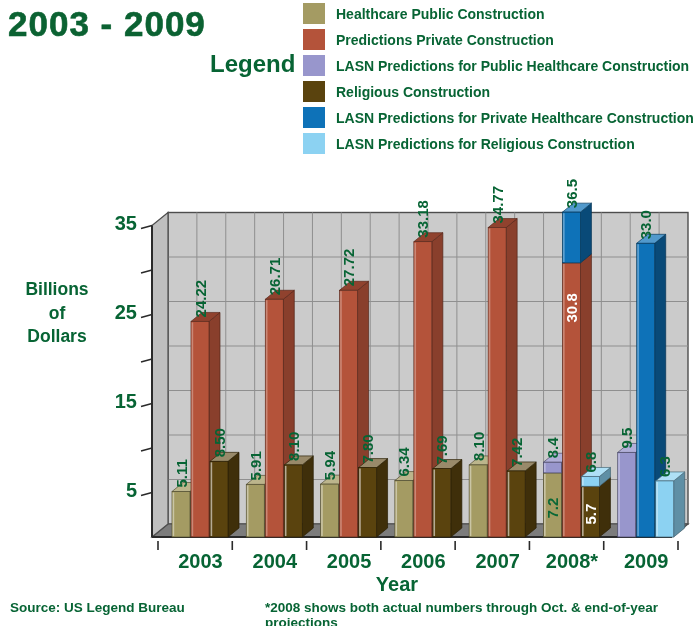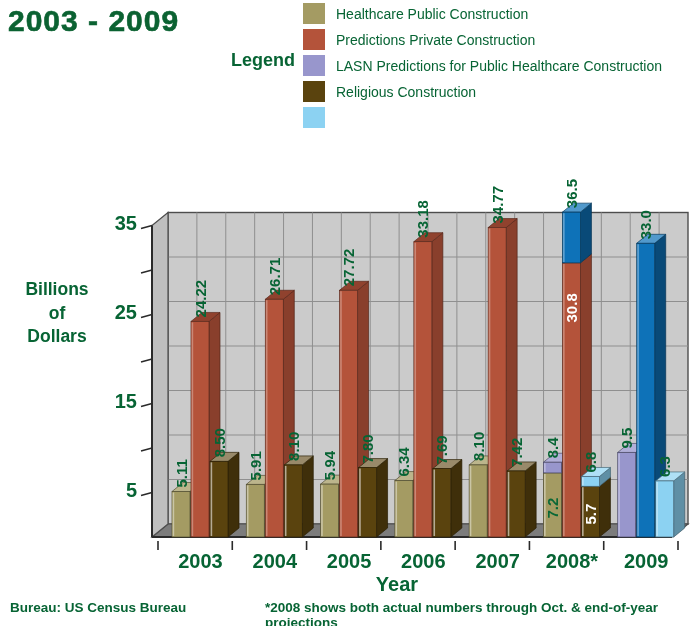--- a/index.html
+++ b/index.html
@@ -1,25 +1,25 @@
 <!DOCTYPE html>
 <html><head>
 <meta charset="utf-8">
 <style>
   html,body{margin:0;padding:0;background:#ffffff;}
   .page{position:relative;width:700px;height:626px;background:#ffffff;overflow:hidden;
         font-family:"Liberation Sans",sans-serif;}
-  .title{position:absolute;left:8px;top:4px;font-size:30px;font-weight:bold;
+  .title{position:absolute;left:8px;top:4px;font-size:35px;font-weight:bold;
          letter-spacing:1px;color:#0b6232;-webkit-text-stroke:0.6px #0b6232;}
   .legend-label{position:absolute;left:210px;top:50px;width:85px;text-align:right;
-                font-size:18px;font-weight:bold;color:#076434;}
+                font-size:24px;font-weight:bold;color:#076434;}
   .legend-items{position:absolute;left:303px;top:3px;}
   .legend-item{display:flex;align-items:center;height:21px;margin-bottom:5px;}
   .legend-swatch{width:22px;height:21px;margin-right:11px;flex:0 0 auto;}
-  .legend-item-label{font-size:14px;font-weight:normal;color:#076434;white-space:nowrap;}
+  .legend-item-label{font-size:14px;font-weight:bold;color:#076434;white-space:nowrap;}
   .chart-svg{position:absolute;left:0;top:0;}
   .source-note{position:absolute;left:10px;top:600px;font-size:13.5px;font-weight:bold;color:#076434;}
   .footnote{position:absolute;left:265px;top:600px;font-size:13.5px;font-weight:bold;color:#076434;}
   text{font-family:"Liberation Sans",sans-serif;}
 </style>
 </head>
 <body>
 
 <div class="page">
   <div class="title">2003 - 2009</div>
@@ -35,21 +35,26 @@
       </div>
       <div class="legend-item">
         <span class="legend-swatch" style="background: rgb(152, 150, 204);"></span>
         <span class="legend-item-label">LASN Predictions for Public Healthcare Construction</span>
       </div>
       <div class="legend-item">
         <span class="legend-swatch" style="background: rgb(90, 67, 14);"></span>
         <span class="legend-item-label">Religious Construction</span>
       </div>
       <div class="legend-item">
+        <span class="legend-swatch" style="background: rgb(14, 114, 184);"></span>
+        <span class="legend-item-label">LASN Predictions for Private Healthcare Construction</span>
+      </div>
+      <div class="legend-item">
         <span class="legend-swatch" style="background: rgb(140, 210, 242);"></span>
+        <span class="legend-item-label">LASN Predictions for Religious Construction</span>
       </div>
     </div>
   <svg id="chart" class="chart-svg" width="700" height="626" viewBox="0 0 700 626">
       <rect x="168" y="212.5" width="520" height="311.5" fill="#cbcbcb" stroke="#4d4d4d" stroke-width="1.4"></rect>
       <line x1="168" y1="479.5" x2="688" y2="479.5" stroke="#8f8f8f" stroke-width="1"></line>
       <line x1="168" y1="435" x2="688" y2="435" stroke="#8f8f8f" stroke-width="1"></line>
       <line x1="168" y1="390.5" x2="688" y2="390.5" stroke="#8f8f8f" stroke-width="1"></line>
       <line x1="168" y1="346" x2="688" y2="346" stroke="#8f8f8f" stroke-width="1"></line>
       <line x1="168" y1="301.5" x2="688" y2="301.5" stroke="#8f8f8f" stroke-width="1"></line>
       <line x1="168" y1="257" x2="688" y2="257" stroke="#8f8f8f" stroke-width="1"></line>
@@ -215,15 +220,15 @@
       <text transform="translate(557.9285714285714,508.164) rotate(-90)" text-anchor="middle" fill="#0a6836" font-size="15" font-weight="bold">7.2</text>
       <text transform="translate(557.9285714285714,458.24) rotate(-90)" text-anchor="start" fill="#076434" font-size="15" font-weight="bold">8.4</text>
       <text transform="translate(576.9285714285714,307.88) rotate(-90)" text-anchor="middle" fill="#ffffff" font-size="15" font-weight="bold">30.8</text>
       <text transform="translate(576.9285714285714,208.14999999999998) rotate(-90)" text-anchor="start" fill="#076434" font-size="15" font-weight="bold">36.5</text>
       <text transform="translate(595.9285714285714,514.1715) rotate(-90)" text-anchor="middle" fill="#ffffff" font-size="15" font-weight="bold">5.7</text>
       <text transform="translate(595.9285714285714,472.48) rotate(-90)" text-anchor="start" fill="#076434" font-size="15" font-weight="bold">6.8</text>
       <text transform="translate(632.2142857142858,448.45) rotate(-90)" text-anchor="start" fill="#076434" font-size="15" font-weight="bold">9.5</text>
       <text transform="translate(651.2142857142858,239.3) rotate(-90)" text-anchor="start" fill="#076434" font-size="15" font-weight="bold">33.0</text>
       <text transform="translate(670.2142857142858,476.93) rotate(-90)" text-anchor="start" fill="#076434" font-size="15" font-weight="bold">6.3</text>
     </svg>
-  <div class="source-note">Bureau: US Census Bureau</div>
+  <div class="source-note">Source: US Legend Bureau</div>
   <div class="footnote">*2008 shows both actual numbers through Oct. &amp; end-of-year projections</div>
 </div>
 
 </body></html>

